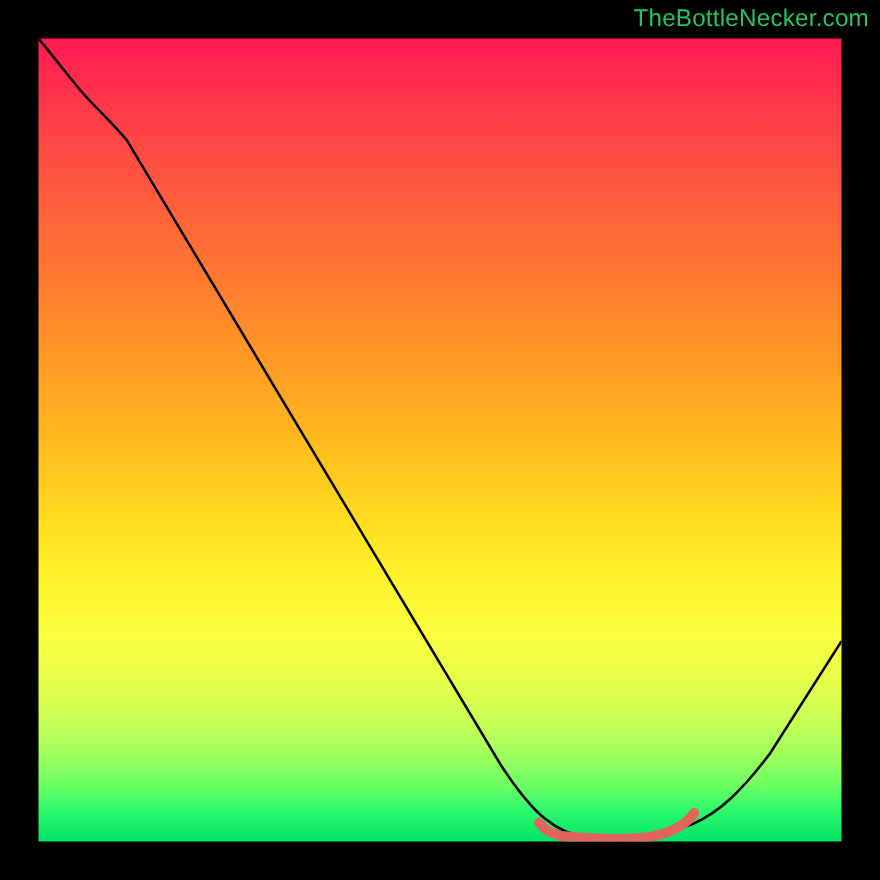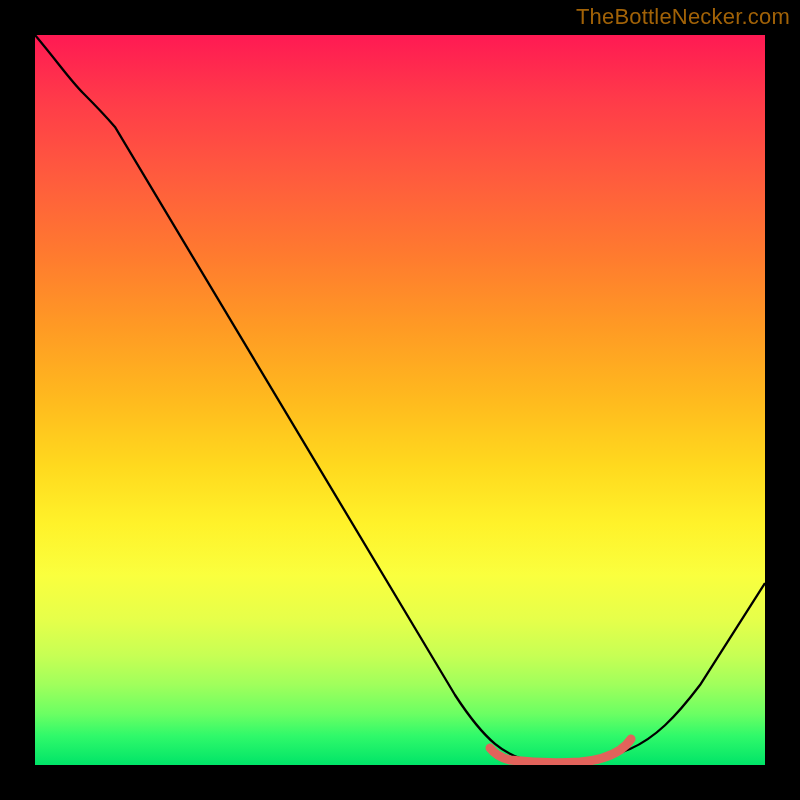--- a/index.html
+++ b/index.html
@@ -16,21 +16,21 @@
     left: 0;
     top: 0;
     width: 800px;
     height: 800px;
     background: #000;
   }
   .watermark {
     position: absolute;
     top: 4px;
     right: 10px;
-    color: #a16207;
+    color: #22c55e;
     font-size: 22px;
     font-weight: 500;
     letter-spacing: 0.2px;
     user-select: none;
   }
   .plot {
     position: absolute;
     left: 35px;
     top: 35px;
     width: 730px;

